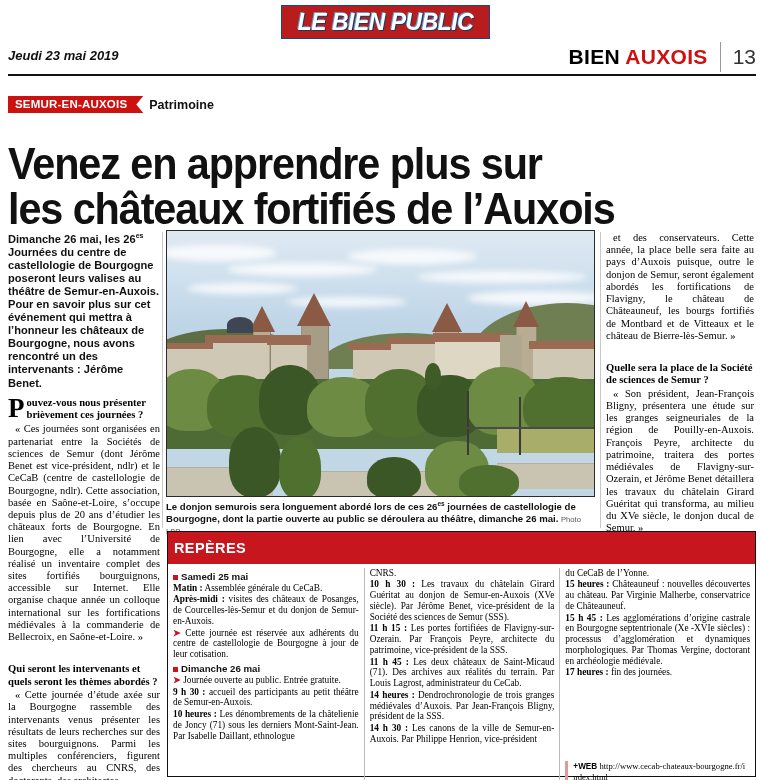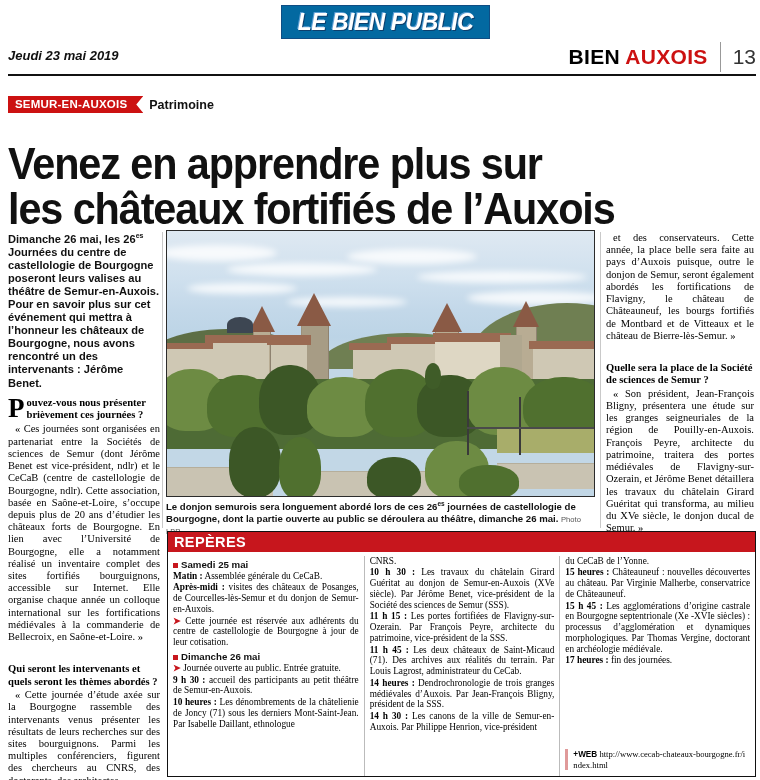--- a/index.html
+++ b/index.html
@@ -15,21 +15,21 @@
 
   
   #masthead {
     position: relative;
     height: 42px;
   }
   #logo-box {
     position: absolute;
     left: 281px; top: 5px;
     width: 209px; height: 34px;
-    background: #0369a1;
+    background: #b91c1c;
     border: 1px solid #0f4d84;
     display: flex; align-items: center; justify-content: center;
   }
   #logo-text {
     font-family: "Liberation Sans", sans-serif;
     font-weight: bold;
     font-style: italic;
     font-size: 23px;
     letter-spacing: -0.5px;
     color: #ffffff;
@@ -265,21 +265,21 @@
   }
 
   
   #reperes {
     position: absolute;
     left: 167px; top: 531px;
     width: 589px; height: 246px;
     border: 1px solid #111;
   }
   #reperes-bar {
-    height: 20px;
+    height: 32px;
     background: #c7161d;
     display: flex; align-items: center;
   }
   #reperes-title {
     font-family: "Liberation Sans", sans-serif;
     font-weight: bold;
     font-size: 14.5px;
     letter-spacing: 0.4px;
     color: #fff;
     margin-left: 6px;

